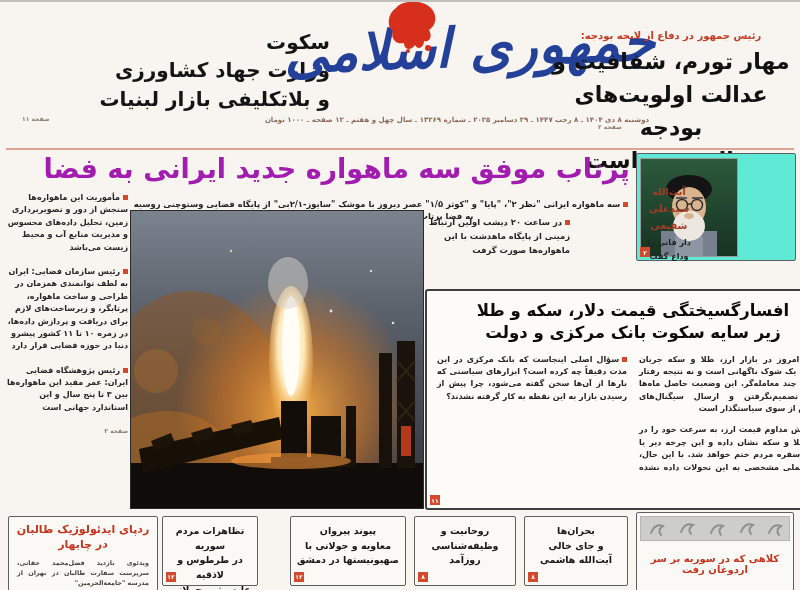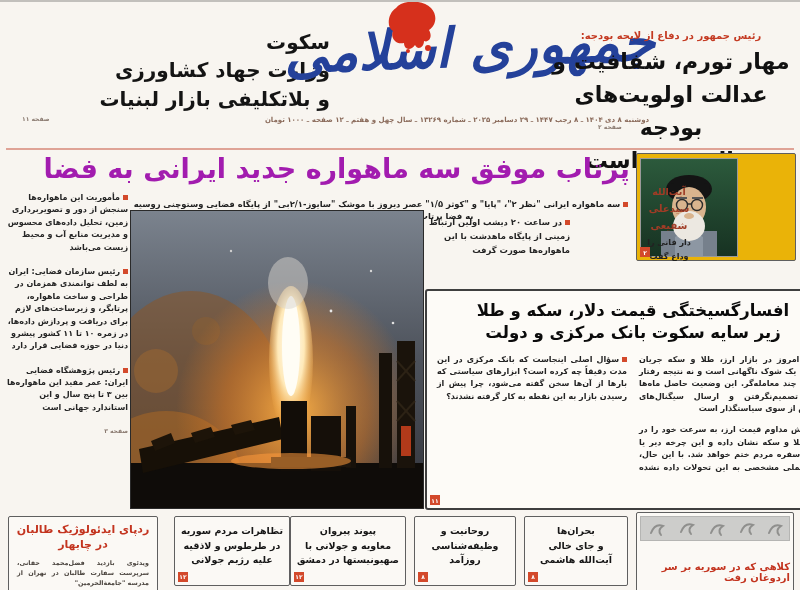--- a/index.html
+++ b/index.html
@@ -33,21 +33,21 @@
   .bullet{display:inline-block;width:5px;height:5px;background:#d3492b;
     margin-left:3px;vertical-align:middle;}
   .side-col{left:4px;top:190px;width:124px;text-align:right;
     font-size:8px;font-weight:bold;line-height:1.55;color:#262626;}
   .side-col .item{margin-bottom:12px;}
   .mid-note{left:428px;top:214px;width:142px;text-align:right;
     font-size:8.4px;font-weight:bold;line-height:1.65;color:#242424;}
   .photo-box{left:130px;top:208px;width:292px;height:297px;border:1px solid #2a2a2a;}
   
   .obit{left:636px;top:151px;width:158px;height:106px;border:1px solid #5f5f5f;
-    background:#eab308;border-radius:2px;}
+    background:#5eead4;border-radius:2px;}
   .obit-photo{position:absolute;left:auto;right:57px;top:4px;width:96px;height:97px;
     border:1px solid #9a9a9a;}
   .obit-text{position:absolute;left:4px;top:30px;width:56px;text-align:center;line-height:1.7;}
   .obit-l1{font-size:9.5px;font-weight:bold;color:#a03c26;}
   .obit-l2{font-size:10px;font-weight:bold;color:#a03c26;}
   .obit-l3{font-size:8px;font-weight:bold;color:#222;margin-top:2px;}
   .badge{position:absolute;left:3px;bottom:3px;width:10px;height:10px;
     background:#d3492b;color:#fff;font-size:6px;font-weight:bold;
     display:flex;align-items:center;justify-content:center;}
   
@@ -60,27 +60,27 @@
     text-align:justify;color:#242424;}
   .econ-col .item{margin-bottom:9px;}
   
   .bbox{border:1px solid #5f5f5f;border-radius:2px;background:#fbf9f5;box-sizing:border-box;}
   .tal{left:8px;top:514px;width:150px;height:80px;padding:5px 4px 2px;}
   .tal-title{color:#c3341f;font-weight:bold;font-size:11px;text-align:center;line-height:1.4;}
   .tal-body{font-size:6.4px;color:#4a443e;text-align:justify;line-height:1.6;
     margin-top:5px;padding:0 4px;font-weight:bold;}
   .bb{top:514px;height:70px;padding-top:7px;text-align:center;
     font-size:9.5px;font-weight:bold;line-height:1.55;color:#161616;position:absolute;}
-  .bb2{left:174px;width:116px;}
+  .bb2{left:162px;width:96px;}
   .bb3{left:290px;width:116px;}
   .bb4{left:414px;width:102px;}
   .bb5{left:524px;width:104px;}
   .erd{left:636px;top:510px;width:158px;height:80px;padding:3px;}
   .erd-strip{height:23px;background:#cdcdcb;border:1px solid #b5b5b3;overflow:hidden;}
-  .erd-title{color:#c3341f;font-weight:bold;font-size:10px;text-align:right;margin-top:20px;}
+  .erd-title{color:#c3341f;font-weight:bold;font-size:10px;text-align:center;margin-top:12px;}
   .erd-basmala{font-size:7px;text-align:center;color:#3d3d3d;font-weight:bold;margin-top:20px;}
   .erd-body{font-size:6.4px;text-align:center;color:#4a443e;font-weight:bold;margin-top:2px;}
 </style>
 </head>
 <body>
 
 <div class="page">
 
   <div class="abs mast-left">
     <div>سکوت</div>

